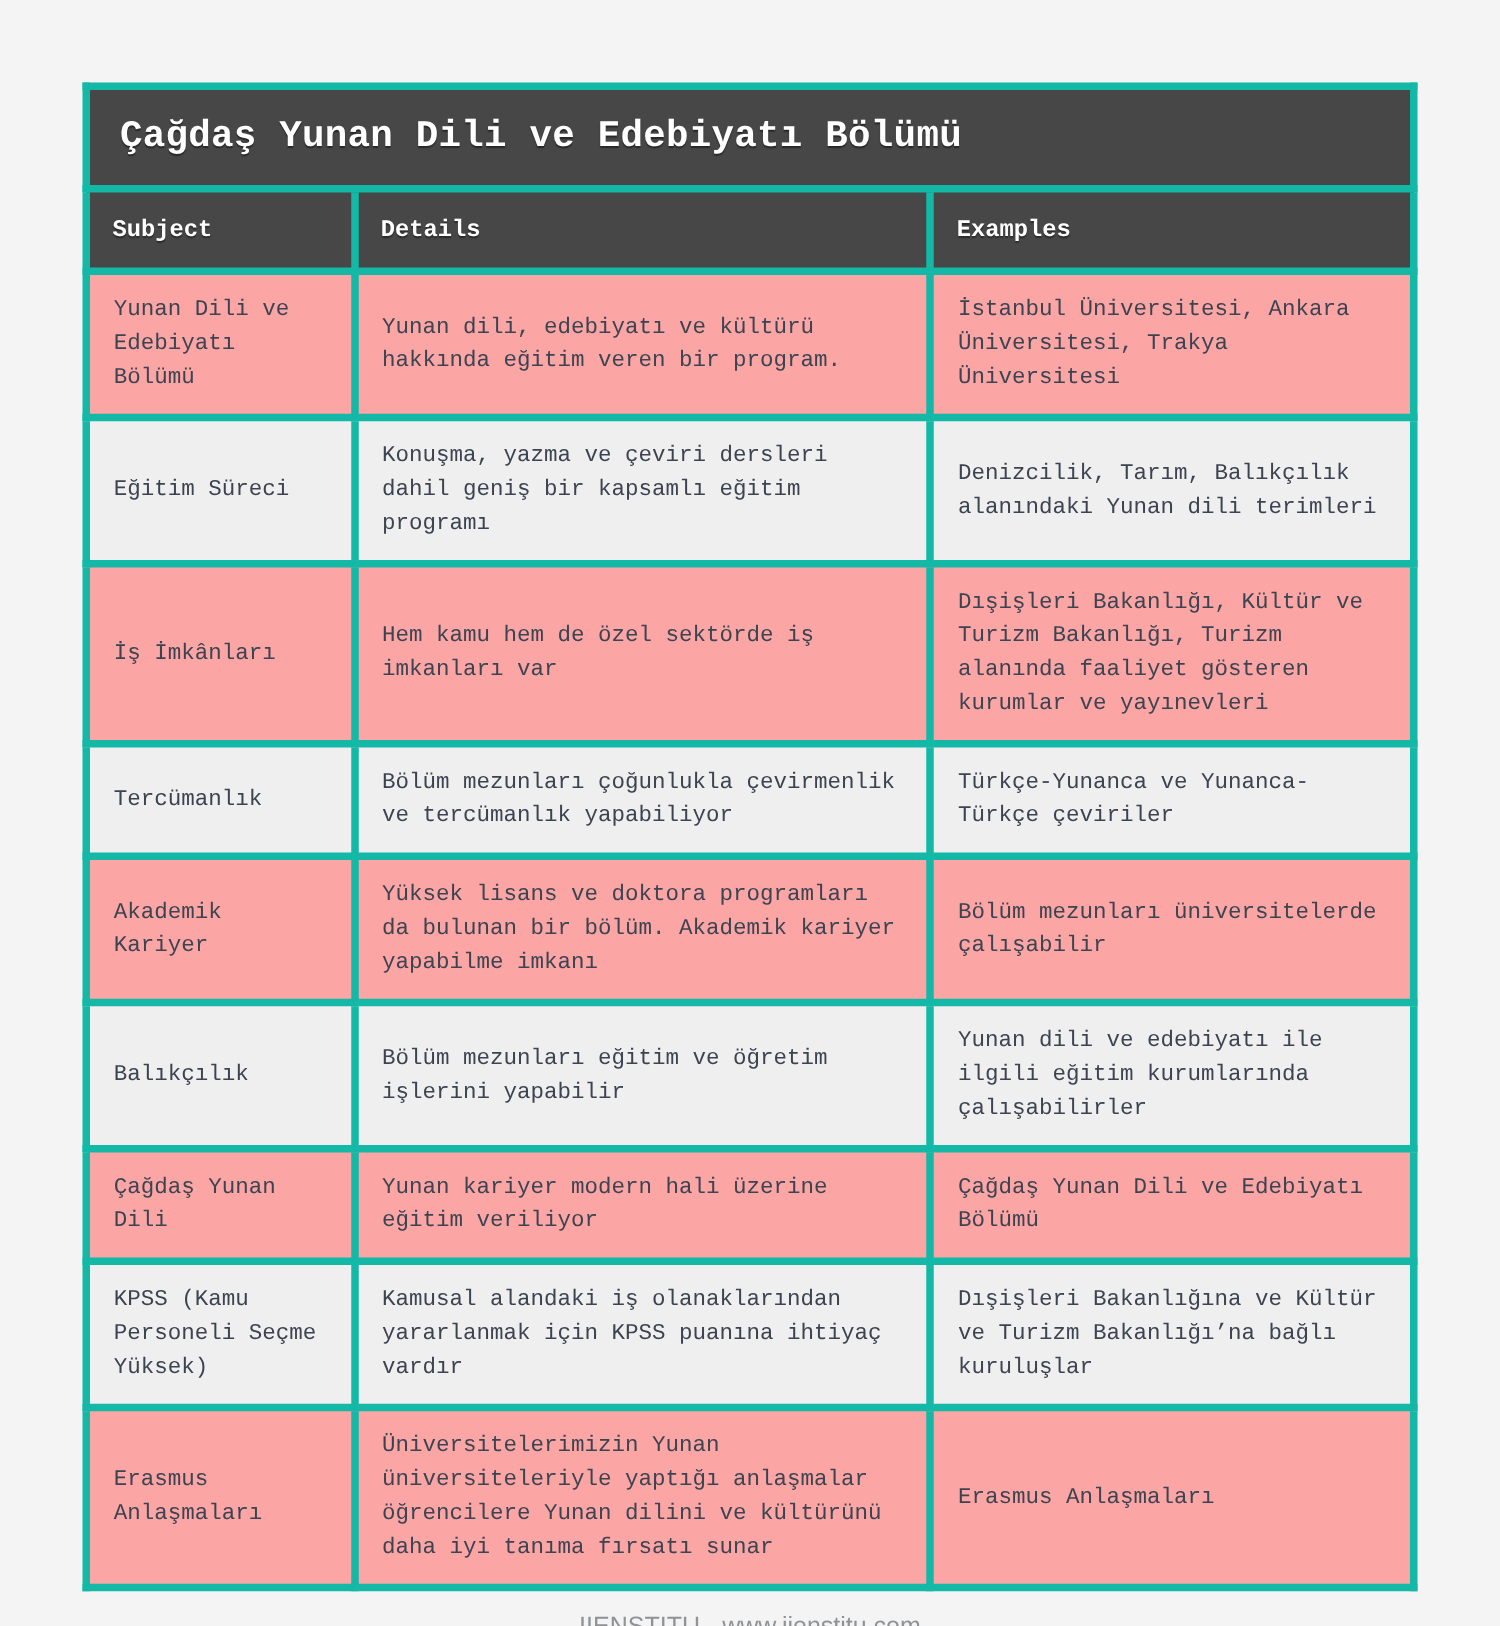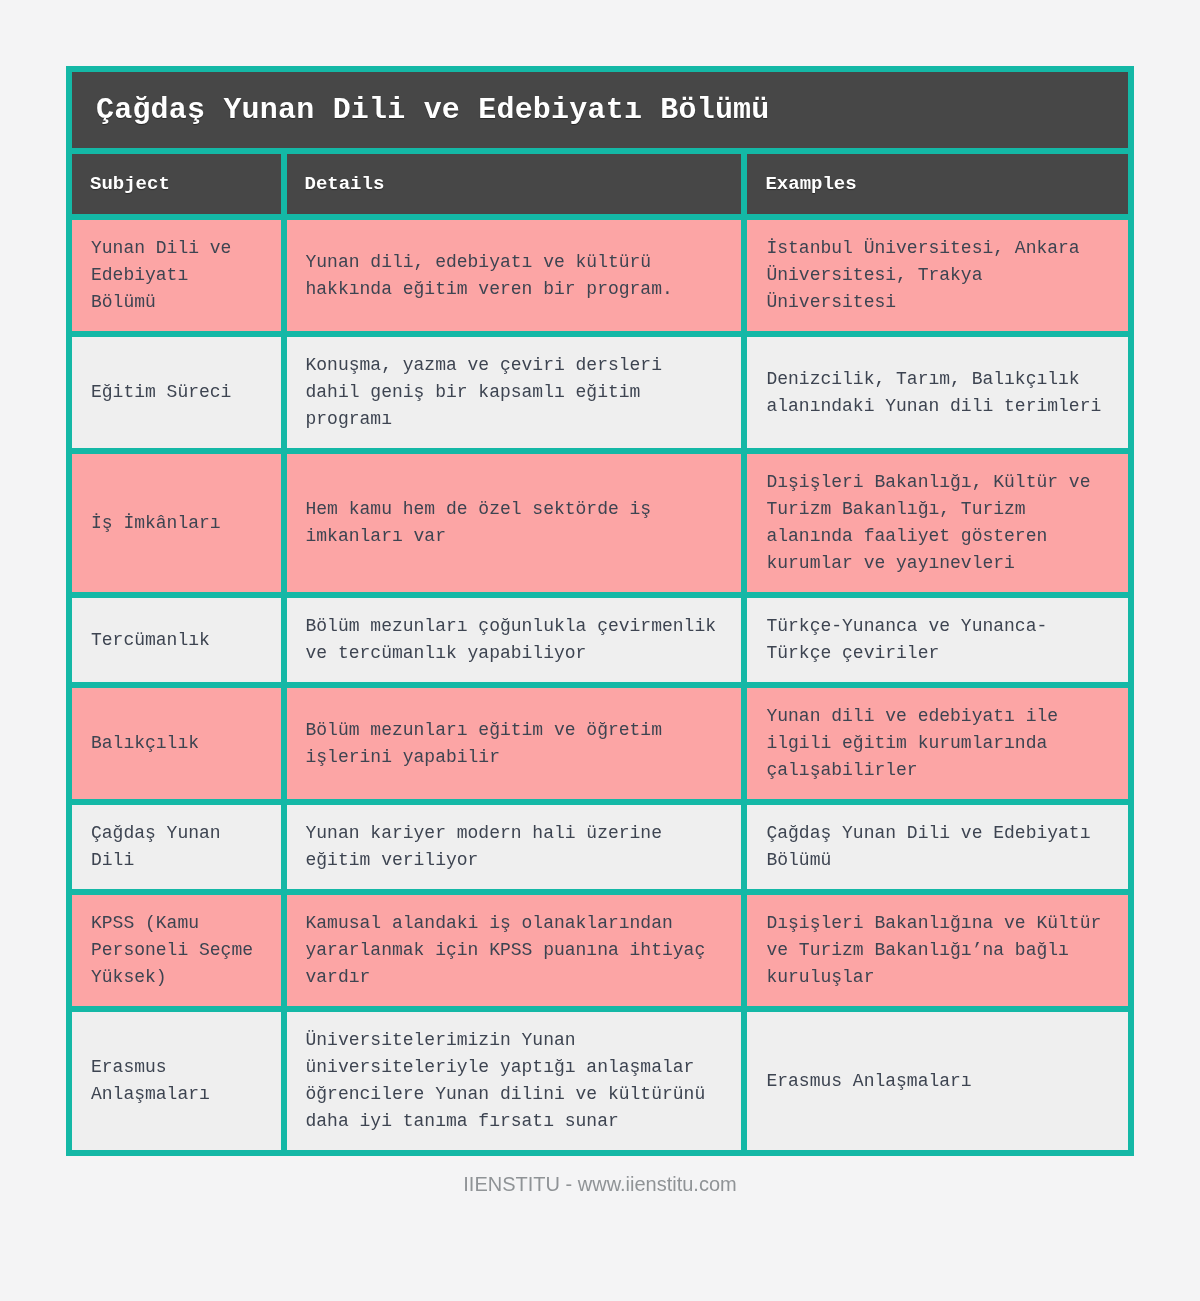--- a/index.html
+++ b/index.html
@@ -100,20 +100,25 @@
           <td>İş İmkânları</td>
           <td>Hem kamu hem de özel sektörde iş imkanları var</td>
           <td>Dışişleri Bakanlığı, Kültür ve Turizm Bakanlığı, Turizm alanında faaliyet gösteren kurumlar ve yayınevleri</td>
         </tr>
         <tr>
           <td>Tercümanlık</td>
           <td>Bölüm mezunları çoğunlukla çevirmenlik ve tercümanlık yapabiliyor</td>
           <td>Türkçe-Yunanca ve Yunanca-Türkçe çeviriler</td>
         </tr>
         <tr>
+          <td>Akademik Kariyer</td>
+          <td>Yüksek lisans ve doktora programları da bulunan bir bölüm. Akademik kariyer yapabilme imkanı</td>
+          <td>Bölüm mezunları üniversitelerde çalışabilir</td>
+        </tr>
+        <tr>
           <td>Balıkçılık</td>
           <td>Bölüm mezunları eğitim ve öğretim işlerini yapabilir</td>
           <td>Yunan dili ve edebiyatı ile ilgili eğitim kurumlarında çalışabilirler</td>
         </tr>
         <tr>
           <td>Çağdaş Yunan Dili</td>
           <td>Yunan kariyer modern hali üzerine eğitim veriliyor</td>
           <td>Çağdaş Yunan Dili ve Edebiyatı Bölümü</td>
         </tr>
         <tr>

